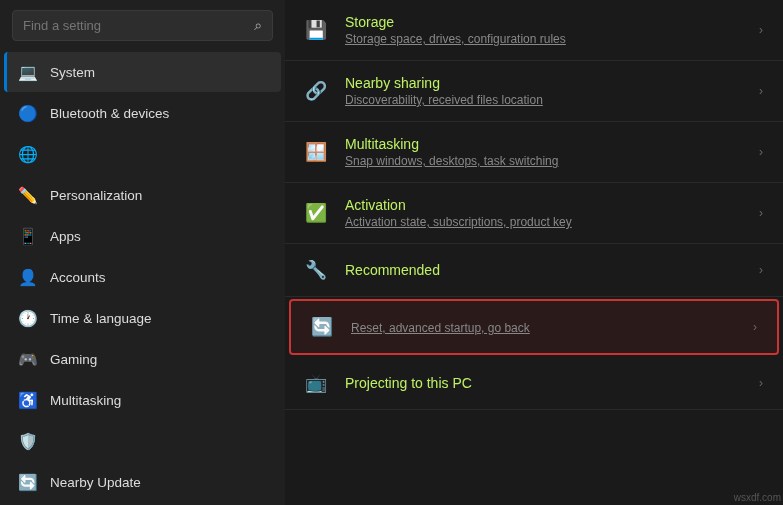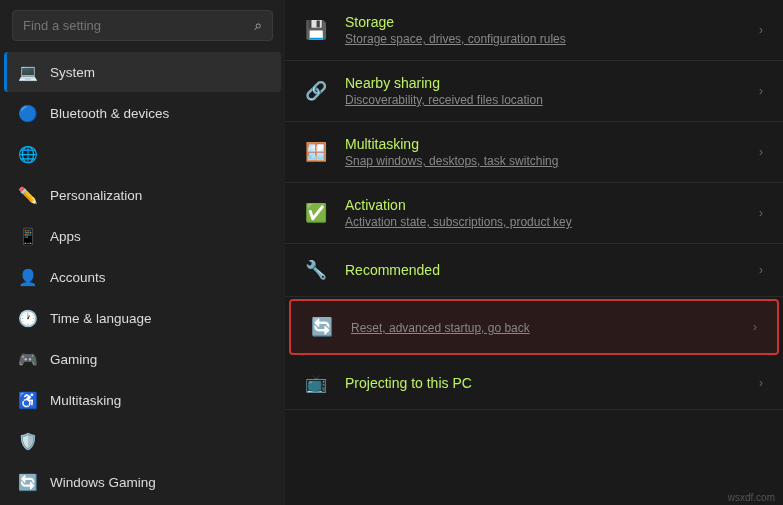--- a/index.html
+++ b/index.html
@@ -136,21 +136,21 @@
 
     .chevron {
       color: #666;
       font-size: 12px;
     }
 
     
     .watermark {
       position: absolute;
       bottom: 2px;
-      right: 8px;
+      right: 2px;
       font-size: 10px;
       color: #555;
     }
   </style>
 </head>
 <body>
 
 <div class="sidebar">
   <div class="search-box">
     <input class="search-input" type="text" placeholder="Find a setting" style="">
@@ -191,21 +191,21 @@
       </div>
       <div class="sidebar-item">
         <span class="sidebar-icon">♿</span>
         <span>Multitasking</span>
       </div>
       <div class="sidebar-item">
         <span class="sidebar-icon">🛡️</span>
       </div>
       <div class="sidebar-item">
         <span class="sidebar-icon">🔄</span>
-        <span>Windows Gaming</span>
+        <span>Nearby Update</span>
       </div>
     </div>
 </div>
 
 <div class="main">
   <div class="settings-list" id="settings-list">
       <div class="settings-item">
         <div class="settings-item-icon">💾</div>
         <div class="settings-item-text">
           <div class="settings-item-title">Storage</div>

